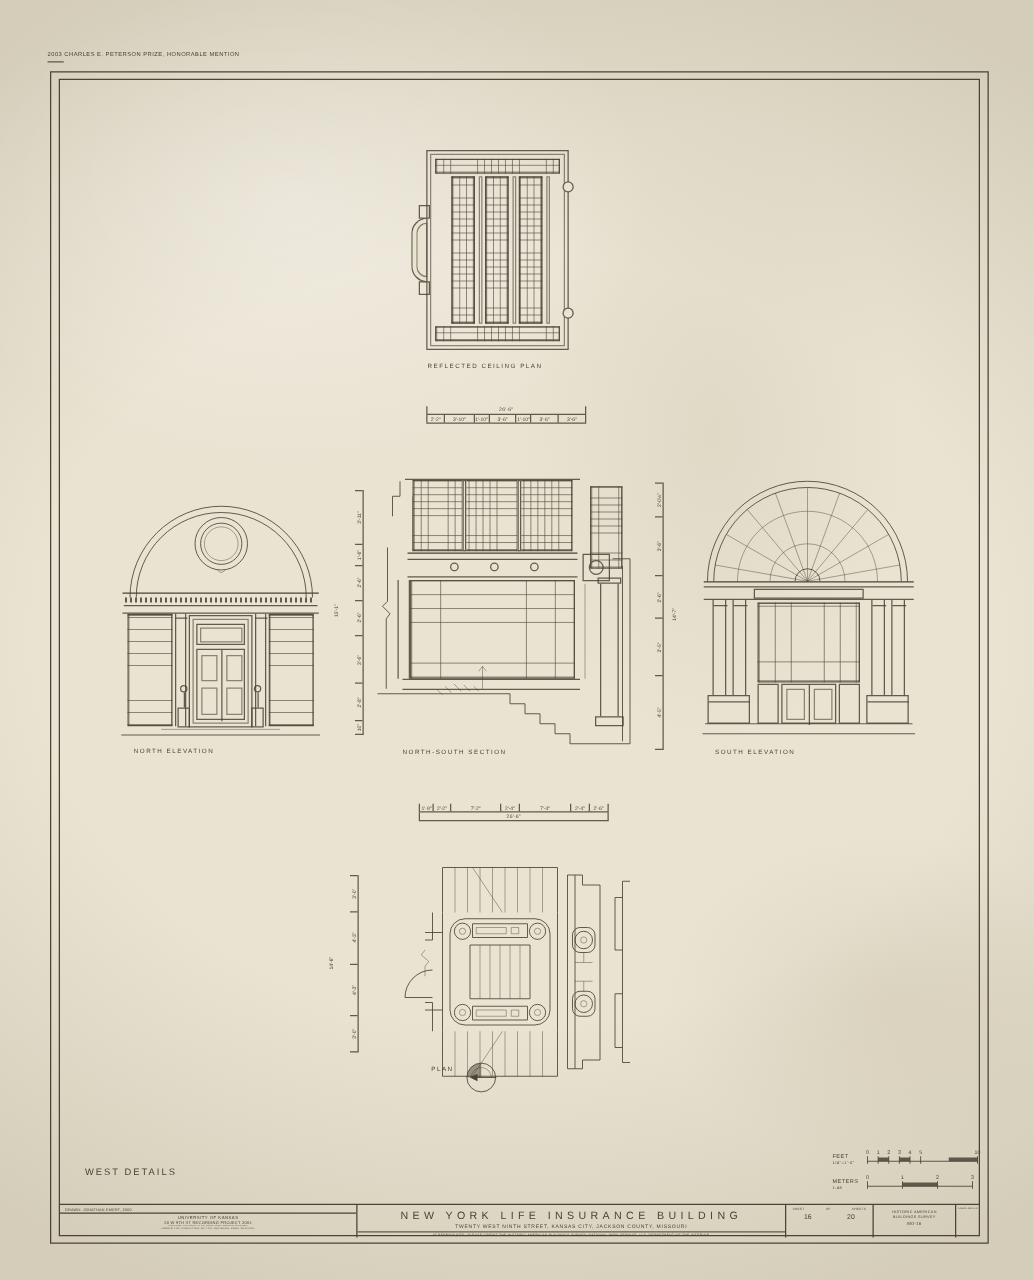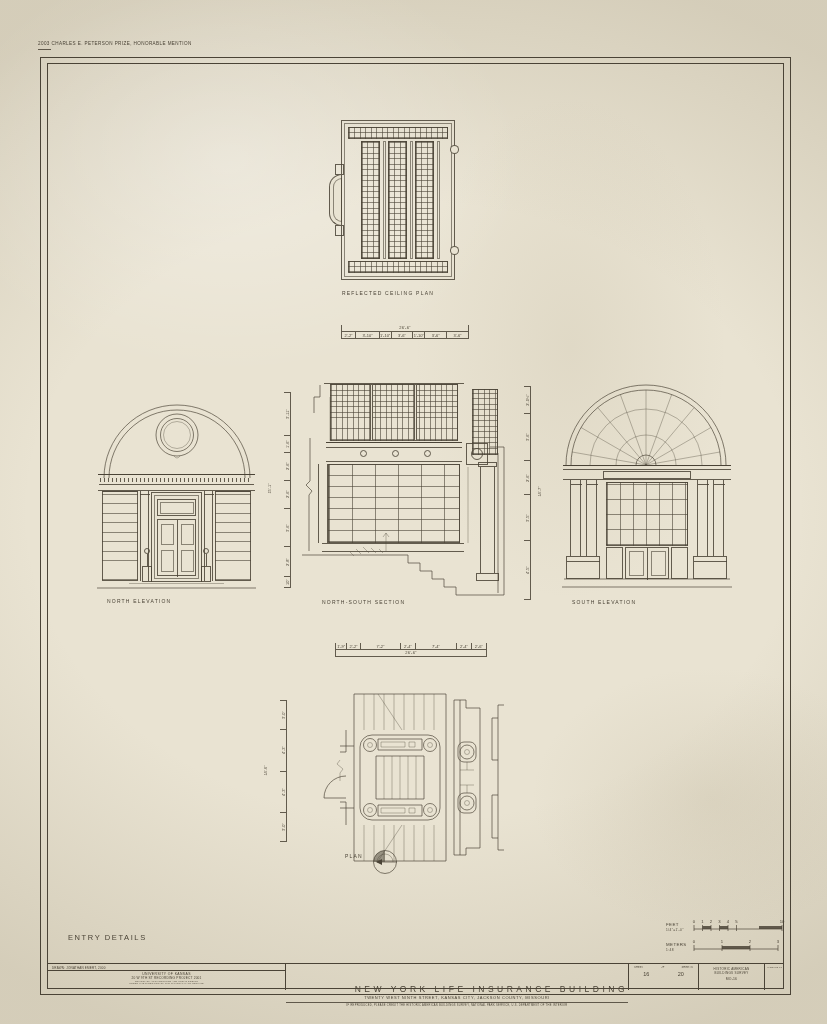--- a/index.html
+++ b/index.html
@@ -75,21 +75,21 @@
   .hdim .seg span{position:absolute;top:.5px;left:50%;transform:translateX(-50%);white-space:nowrap;letter-spacing:0;}
   .vdim{position:absolute;display:flex;flex-direction:column;width:7px;font-size:4px;color:var(--ink);border-bottom:.7px solid var(--ink-soft);border-right:.7px solid var(--ink-soft);}
   .vdim .vseg{position:relative;border-top:.7px solid var(--ink-soft);}
   .vdim .vseg span{position:absolute;top:50%;left:50%;transform:translate(-50%,-50%) rotate(-90deg);white-space:nowrap;}
   .voverall{position:absolute;font-size:4px;color:var(--ink);transform:rotate(-90deg);white-space:nowrap;}
 
   
   #titleblock{position:absolute;left:48px;top:963px;width:736px;height:26.5px;border-top:1px solid var(--ink);display:flex;font-size:3px;}
   #titleblock .cell{position:relative;border-left:.8px solid var(--ink);}
   #titleblock .cell:first-child{border-left:none;}
-  .tb-title{font-size:8.5px;letter-spacing:3.5px;text-align:right;margin-top:20px;white-space:nowrap;}
+  .tb-title{font-size:8.5px;letter-spacing:3.5px;text-align:center;margin-top:3px;white-space:nowrap;}
   .tb-sub{font-size:4px;letter-spacing:.6px;text-align:center;margin-top:1px;white-space:nowrap;}
   .tb-credit{font-size:2.6px;letter-spacing:.3px;text-align:center;margin-top:1.5px;border-top:.6px solid var(--ink-soft);padding-top:1px;white-space:nowrap;overflow:hidden;}
   .tb-micro{font-size:2.6px;letter-spacing:.2px;white-space:nowrap;overflow:hidden;}
 </style>
 </head>
 <body>
 
 <div id="paper">
 
   <div class="micro" style="left:38px;top:41px;font-size:4.6px;">2003 CHARLES E. PETERSON PRIZE, HONORABLE MENTION</div>
@@ -503,21 +503,21 @@
       <rect x="28" y="8" width="28" height="3" fill="var(--ink-soft)"></rect>
       <g fill="var(--ink)" font-size="4.2" text-anchor="middle" font-family="Liberation Sans, sans-serif">
         <text x="0" y="5">0</text>
         <text x="28" y="5">1</text>
         <text x="56" y="5">2</text>
         <text x="84" y="5">3</text>
       </g>
     </svg>
   </div>
 
-  <div class="abs" style="left:68px;top:933px;font-size:7.5px;letter-spacing:1.6px;">ENTRY DETAILS</div>
+  <div class="abs" style="left:68px;top:933px;font-size:7.5px;letter-spacing:1.6px;">WEST DETAILS</div>
 
   <div id="titleblock">
     <div class="cell" style="width:237px;display:flex;flex-direction:column;">
       <div class="tb-micro" style="padding:1.5px 0 0 4px;font-size:3px;">DRAWN:  JONATHAN EMERT, 2000</div>
       <div style="border-top:.8px solid var(--ink);flex:1;text-align:center;padding-top:1px;">
         <div class="tb-micro" style="font-size:3.4px;letter-spacing:.4px;">UNIVERSITY OF KANSAS</div>
         <div class="tb-micro" style="font-size:3.2px;">20 W 9TH ST RECORDING PROJECT 2001</div>
         <div class="tb-micro" style="font-size:2.3px;color:var(--ink-soft);">SCHOOL OF ARCHITECTURE AND URBAN DESIGN</div>
         <div class="tb-micro" style="font-size:2.3px;color:var(--ink-soft);">UNDER THE DIRECTION OF THE NATIONAL PARK SERVICE</div>
       </div>

